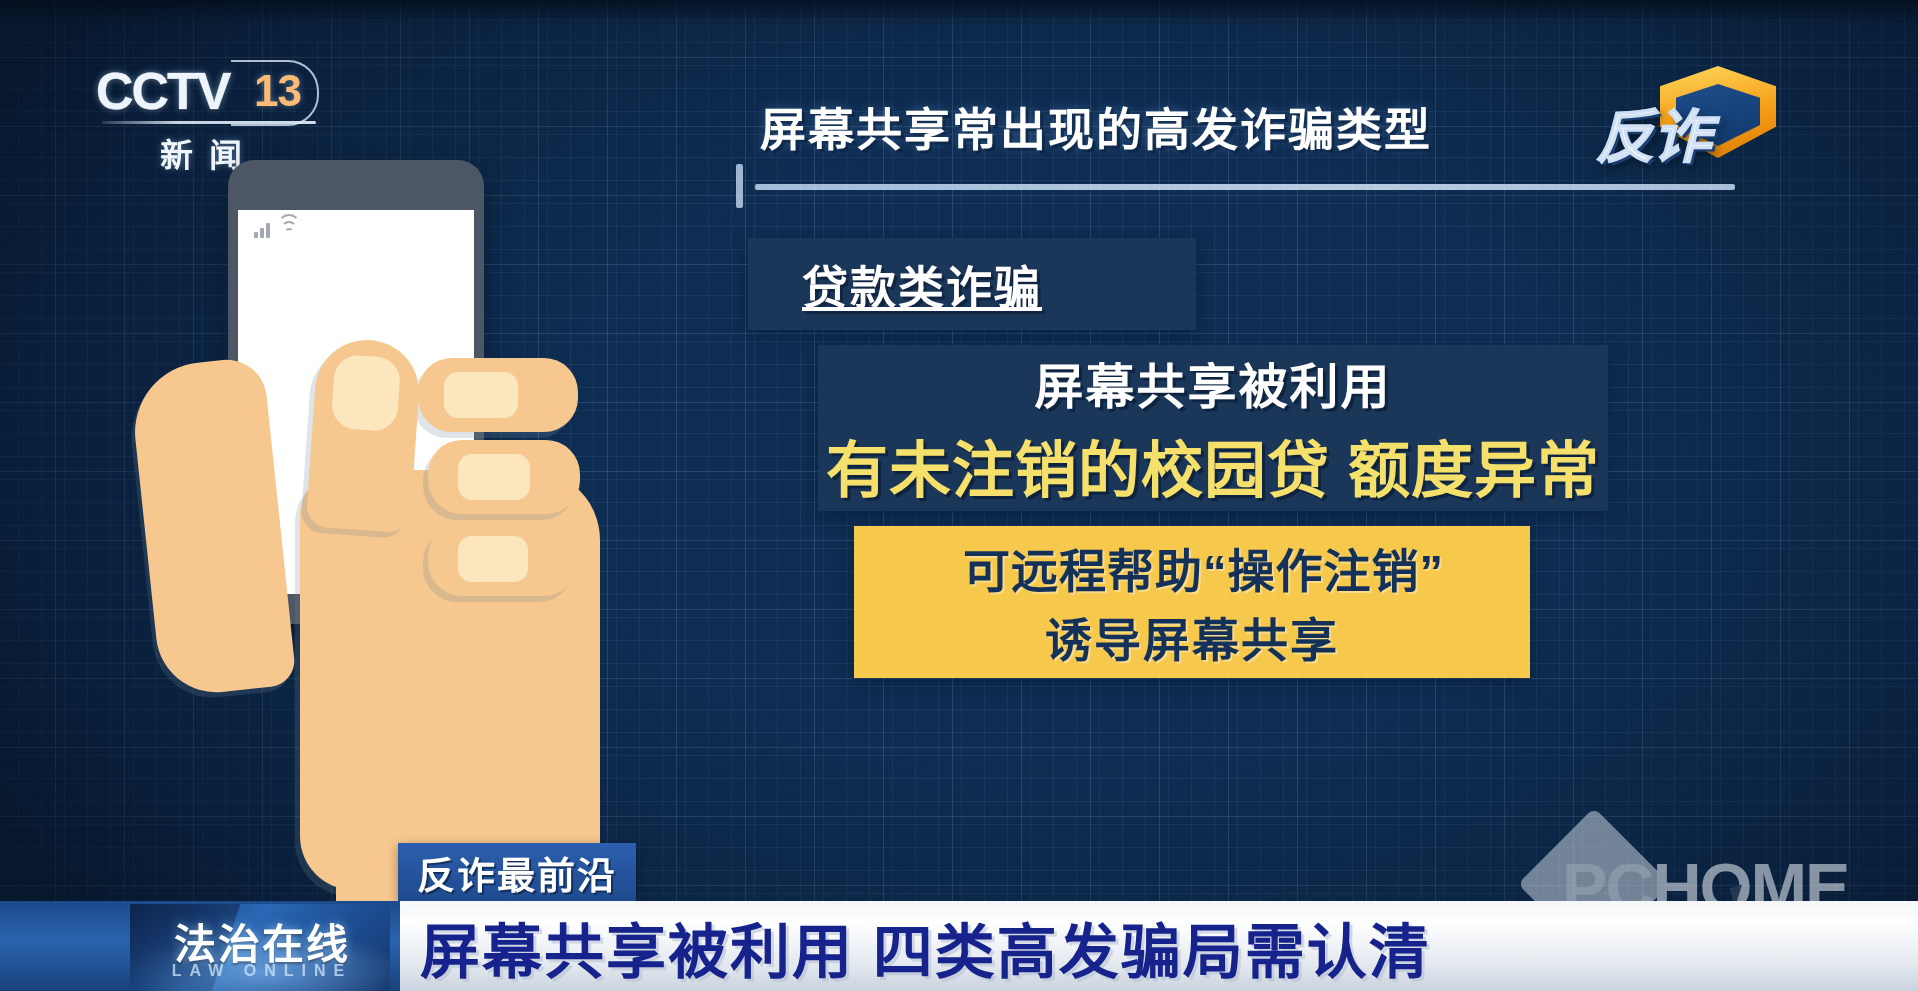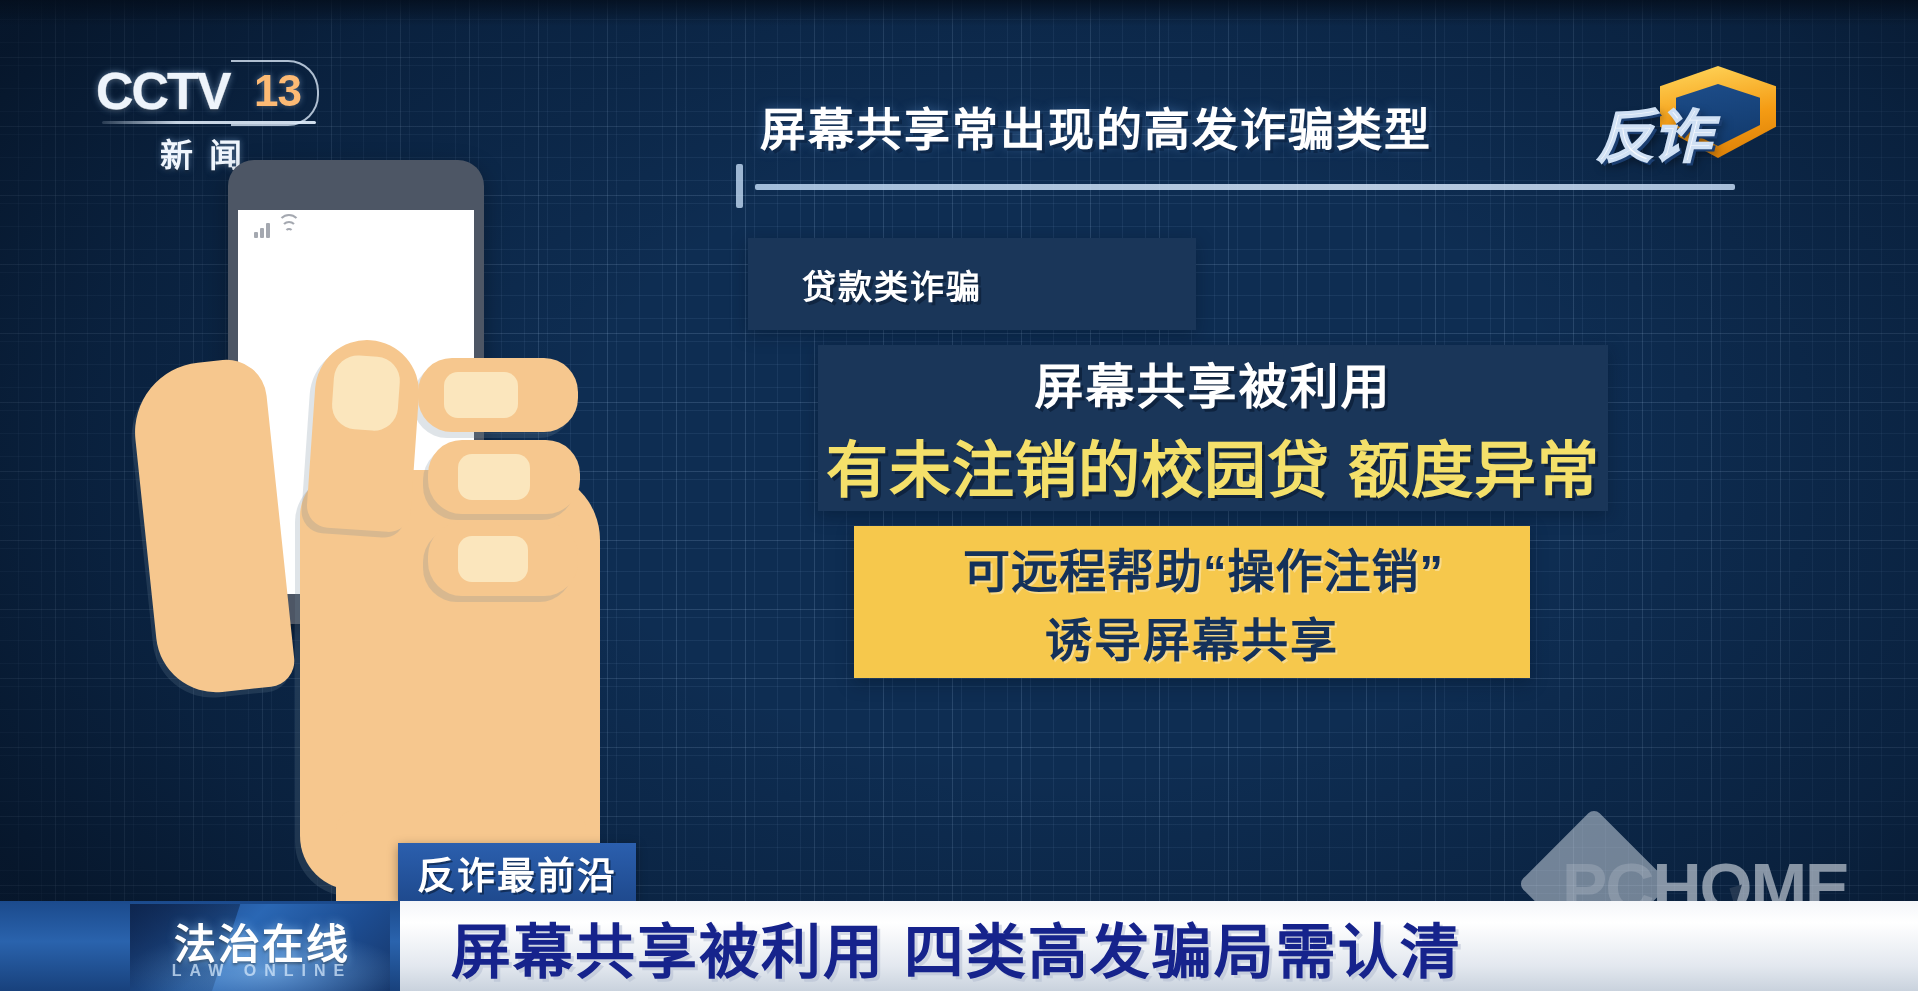--- a/index.html
+++ b/index.html
@@ -216,22 +216,23 @@
     position:absolute;
     box-shadow:0 5px 16px rgba(3,16,34,.35);
   }
   .box-dark{background:#1a3659;}
   .box-yellow{background:#f6c84c;}
 
   #box-category{left:748px;top:238px;width:448px;height:92px;
     display:flex;align-items:center;}
   #box-category .box-text{
     margin-left:54px;
-    font-size:34px;font-weight:700;color:#ffffff;letter-spacing:2px;
+    font-size:46px;font-weight:700;color:#ffffff;letter-spacing:2px;
     text-shadow:3px 3px 0 rgba(6,20,42,.5);
+    text-decoration:underline;
   }
 
   #box-detail{left:818px;top:345px;width:790px;height:166px;
     display:flex;flex-direction:column;align-items:center;justify-content:center;gap:2px;}
   .detail-l1{
     font-size:49px;font-weight:700;color:#ffffff;letter-spacing:2px;
     text-shadow:3px 3px 0 rgba(6,20,42,.55);
   }
   .detail-l2{
     font-size:62px;font-weight:700;color:#f4e06a;letter-spacing:1px;
@@ -294,21 +295,20 @@
     position:absolute;left:0;top:901px;width:400px;height:90px;
     background:linear-gradient(180deg,#1b4a8c 0%,#2a63ad 45%,#18417c 100%);
   }
   .lt-headline{
     position:absolute;left:420px;top:901px;height:90px;
     display:flex;align-items:center;
     font-size:60px;font-weight:700;letter-spacing:2px;
     color:#16238c;
     text-shadow:3px 3px 0 rgba(180,190,210,.55);
     white-space:nowrap;
-    margin-left:31px;
   }
   .show-logo{
     position:absolute;left:130px;top:904px;width:260px;height:87px;
     background:
       radial-gradient(ellipse 200px 60px at 52% 78%, rgba(150,205,255,.55), rgba(20,60,120,0) 70%),
       linear-gradient(135deg,#1a3f7e 0%,#2a67b4 40%,#1d4d92 70%,#16376b 100%);
     overflow:hidden;
   }
   .show-logo::before{
     content:"";position:absolute;left:-30px;top:-22px;width:120px;height:150px;

